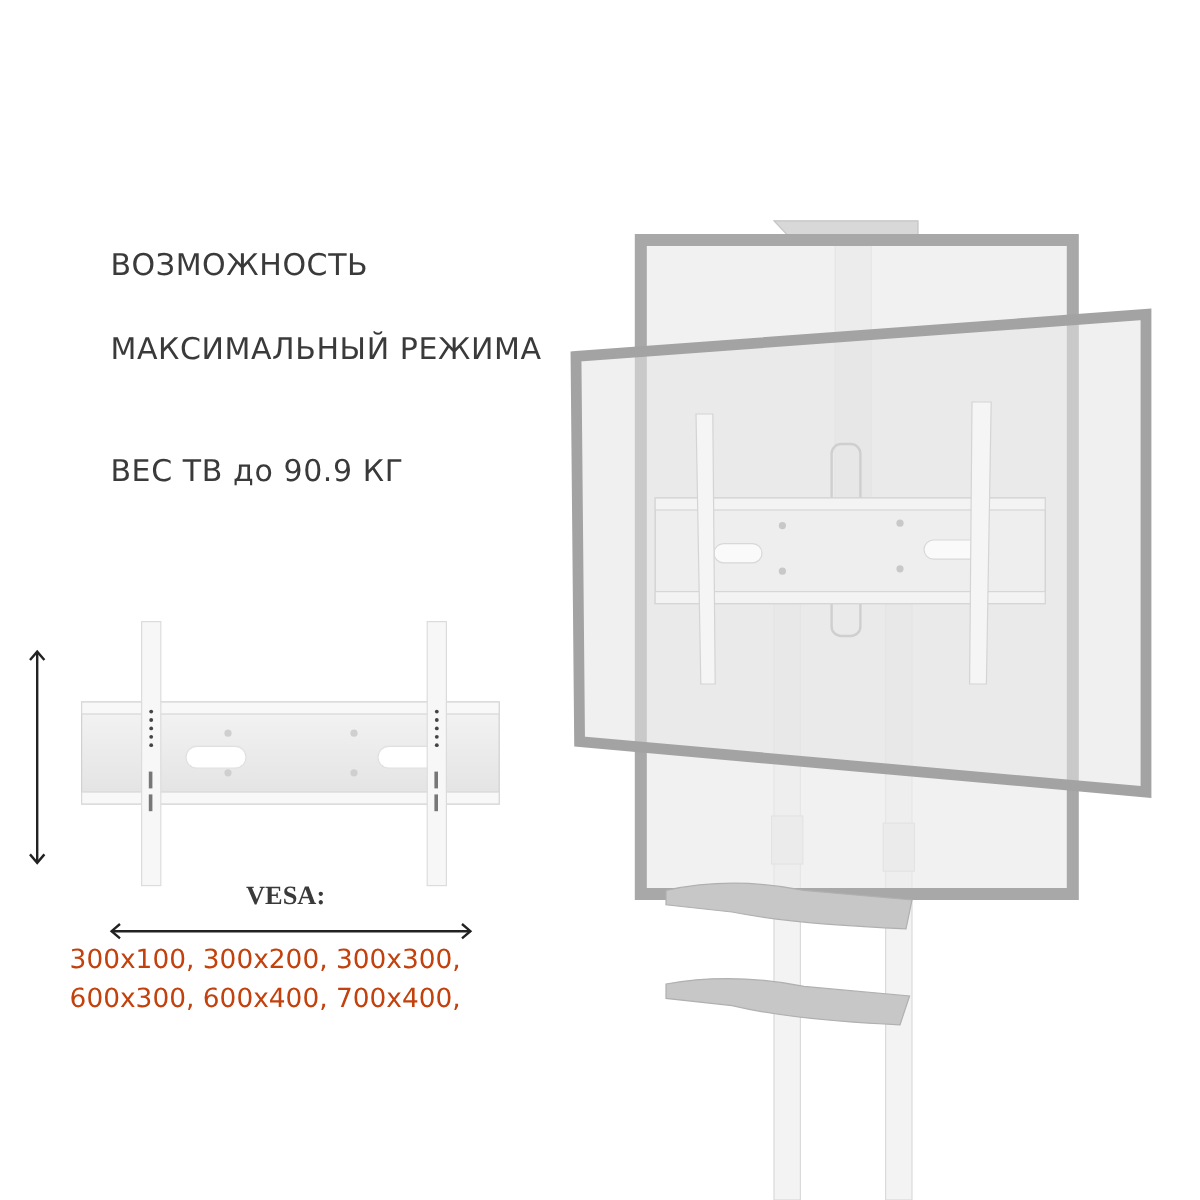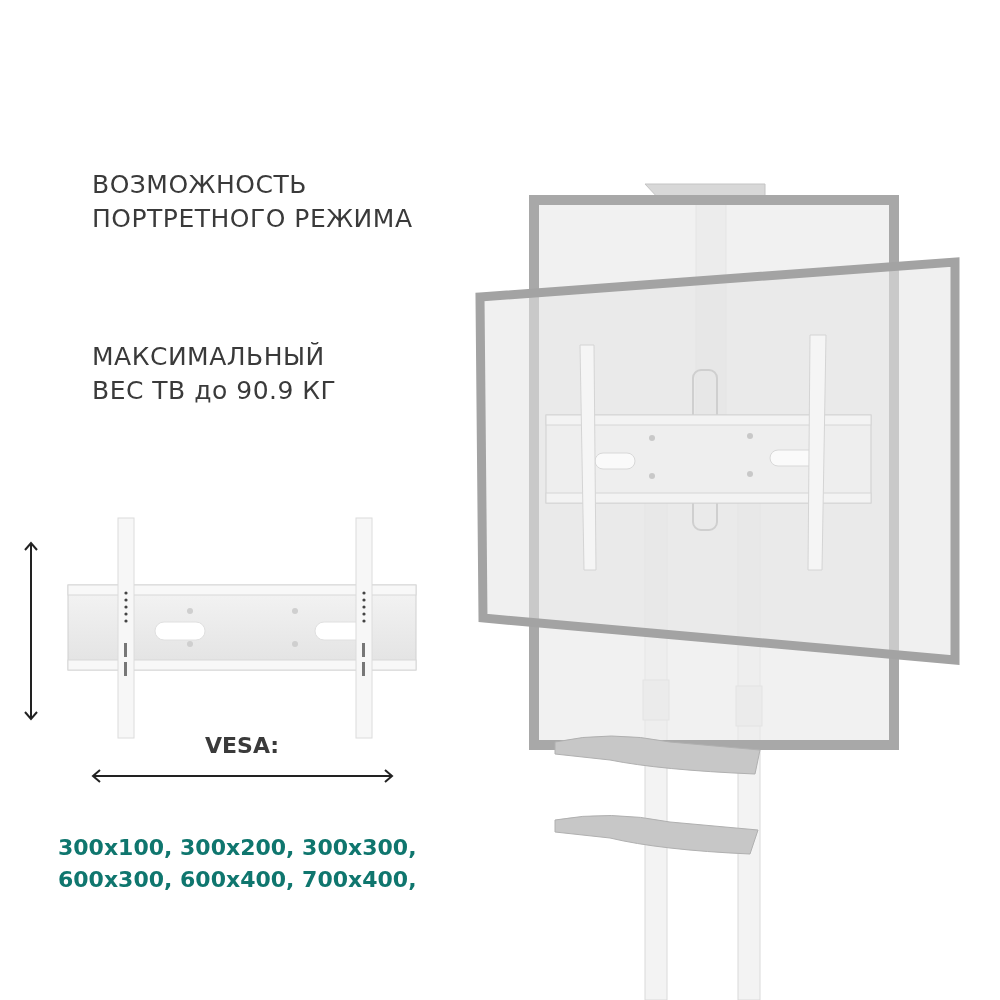--- a/index.html
+++ b/index.html
@@ -7,45 +7,43 @@
     width: 1000px; height: 1000px; background: #ffffff;
     position: relative; overflow: hidden;
     font-family: "DejaVu Sans", "Liberation Sans", sans-serif;
     color: #333333;
   }
   .txt-block {
     position: absolute; left: 92px;
     font-size: 25px; line-height: 34px; letter-spacing: 0.5px;
     color: #3a3a3a; font-weight: normal;
   }
-  .txt-block div { white-space: nowrap; }
+  .txt-block div { white-space: nowrap; margin-top: 36px; }
   #feature-portrait { top: 168px; }
   #feature-weight { top: 340px; }
   #vesa-label {
     position: absolute; left: 205px; top: 733px;
-    font-size: 22px; font-weight: bold; color: #3a3a3a;
+    font-size: 22px; font-weight: bold; color: #3a3a3a; font-family: Liberation Serif, serif;
   }
   #vesa-list {
-    position: absolute; left: 58px; top: 832px;
-    font-size: 22px; line-height: 31.5px; color: #0f766e;
+    position: absolute; left: 58px; top: 785px;
+    font-size: 22px; line-height: 31.5px; color: #c2410c;
     width: 400px;
-    font-weight: bold;
   }
   svg { position: absolute; }
 </style>
 </head>
 <body>
 
 <div id="feature-portrait" class="txt-block">
   <div>ВОЗМОЖНОСТЬ</div>
-  <div>ПОРТРЕТНОГО РЕЖИМА</div>
+  <div>МАКСИМАЛЬНЫЙ РЕЖИМА</div>
 </div>
 
 <div id="feature-weight" class="txt-block">
-  <div>МАКСИМАЛЬНЫЙ</div>
   <div>ВЕС ТВ до 90.9 КГ</div>
 </div>
 
 <svg style="left:20px;top:540px" width="22" height="182" viewBox="0 0 22 182">
   <line x1="11" y1="4" x2="11" y2="178" stroke="#222" stroke-width="2"></line>
   <polyline points="5,10 11,3 17,10" fill="none" stroke="#222" stroke-width="2"></polyline>
   <polyline points="5,172 11,179 17,172" fill="none" stroke="#222" stroke-width="2"></polyline>
 </svg>
 
 <svg style="left:65px;top:515px" width="360" height="225" viewBox="0 0 360 225">

